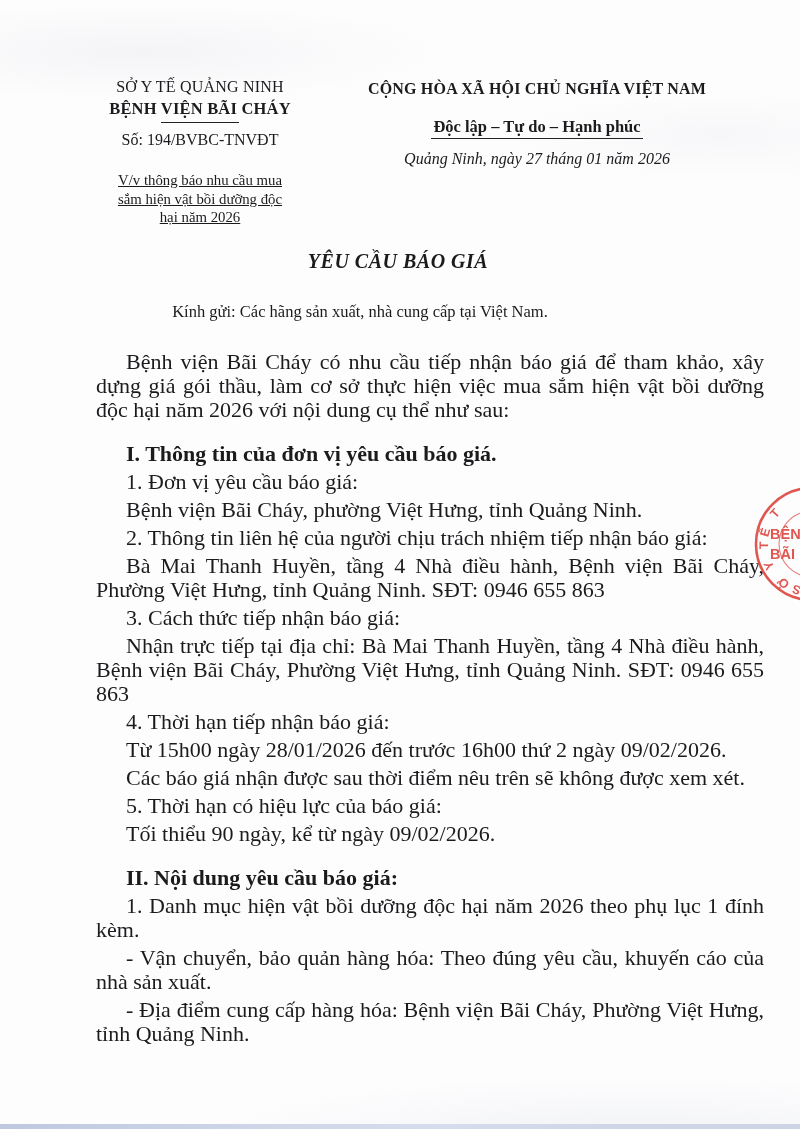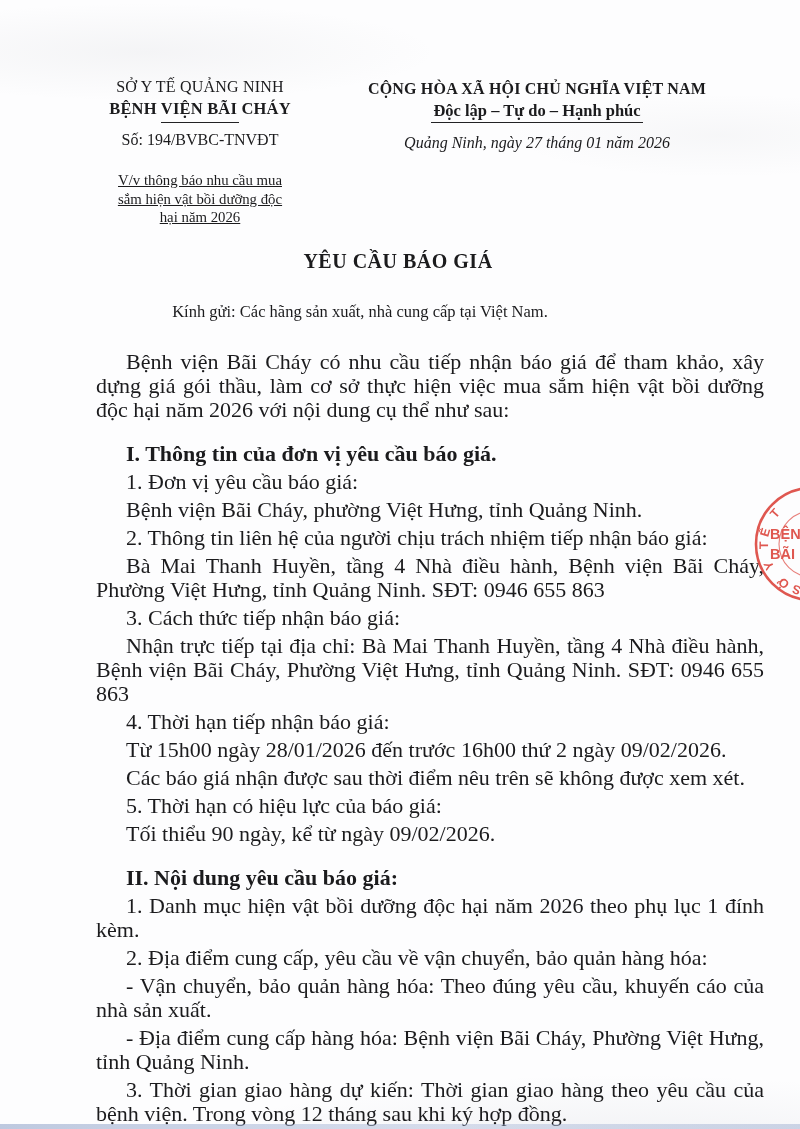--- a/index.html
+++ b/index.html
@@ -16,26 +16,26 @@
   
   .hdr-left{position:absolute;left:94px;top:76px;width:212px;text-align:center;line-height:22px;}
   .hdr-left .dept{font-size:16px;letter-spacing:.2px;}
   .hdr-left .org{font-size:16.5px;font-weight:bold;letter-spacing:.2px;}
   .hdr-left .org-underline{width:78px;height:0;border-bottom:1.6px solid #232325;margin:2px auto 6px;}
   .hdr-left .doc-no{font-size:16px;margin-top:2px;}
   .hdr-left .subject{font-size:14.8px;line-height:18.5px;margin-top:20px;text-decoration:underline;}
   
   .hdr-right{position:absolute;left:348px;top:78px;width:378px;text-align:center;line-height:21px;}
   .hdr-right .national{font-size:16px;font-weight:bold;letter-spacing:.2px;}
-  .hdr-right .motto{display:inline-block;font-size:16.5px;font-weight:bold;margin-top:1px;
+  .hdr-right .motto{display:inline-block;font-size:16.5px;font-weight:bold;margin-top:17px;
       padding:0 2px 1px;border-bottom:1.6px solid #232325;}
   .hdr-right .place-date{font-style:italic;font-size:16px;margin-top:9px;}
   
   .doc-title{position:absolute;top:250px;left:0;width:796px;text-align:center;
-      font-size:20px;font-weight:bold;letter-spacing:.5px;}
+      font-size:20px;font-weight:bold;letter-spacing:.5px;font-style:italic;}
   .salutation{position:absolute;top:302px;left:0;width:720px;text-align:center;font-size:16.5px;}
   
   .doc-body{position:absolute;left:96px;top:350px;width:668px;
       font-size:22px;line-height:24px;text-align:justify;}
   .doc-body p{margin:0 0 4px;text-indent:30px;}
   .doc-body p.bold{font-weight:bold;margin-top:20px;}
   
   .stamp{position:absolute;left:752px;top:483px;width:48px;height:122px;opacity:.92;}
   .stamp text{font-family:"Liberation Sans","DejaVu Sans",sans-serif;font-weight:bold;}
   
@@ -77,24 +77,22 @@
     <p>Bà Mai Thanh Huyền, tầng 4 Nhà điều hành, Bệnh viện Bãi Cháy, Phường Việt Hưng, tỉnh Quảng Ninh. SĐT: 0946 655 863</p>
     <p>3. Cách thức tiếp nhận báo giá:</p>
     <p>Nhận trực tiếp tại địa chỉ: Bà Mai Thanh Huyền, tầng 4 Nhà điều hành, Bệnh viện Bãi Cháy, Phường Việt Hưng, tỉnh Quảng Ninh. SĐT: 0946 655 863</p>
     <p>4. Thời hạn tiếp nhận báo giá:</p>
     <p>Từ 15h00 ngày 28/01/2026 đến trước 16h00 thứ 2 ngày 09/02/2026.</p>
     <p>Các báo giá nhận được sau thời điểm nêu trên sẽ không được xem xét.</p>
     <p>5. Thời hạn có hiệu lực của báo giá:</p>
     <p>Tối thiểu 90 ngày, kể từ ngày 09/02/2026.</p>
     <p class="bold">II. Nội dung yêu cầu báo giá:</p>
     <p>1. Danh mục hiện vật bồi dưỡng độc hại năm 2026 theo phụ lục 1 đính kèm.</p>
-    <p>2. Địa điểm cung cấp, yêu cầu về vận chuyển, bảo quản hàng hóa:</p>
     <p>- Vận chuyển, bảo quản hàng hóa: Theo đúng yêu cầu, khuyến cáo của nhà sản xuất.</p>
     <p>- Địa điểm cung cấp hàng hóa: Bệnh viện Bãi Cháy, Phường Việt Hưng, tỉnh Quảng Ninh.</p>
-    <p>3. Thời gian giao hàng dự kiến: Thời gian giao hàng theo yêu cầu của bệnh viện. Trong vòng 12 tháng sau khi ký hợp đồng.</p>
   </div>
 
   <svg class="stamp" viewBox="0 0 48 122" width="48" height="122" aria-hidden="true">
     <circle cx="60" cy="61" r="56" fill="none" stroke-width="2.6" stroke="#dd4a42"></circle>
     <circle cx="60" cy="61" r="33" fill="none" stroke-width="1.1" opacity="0.75" stroke="#dd4a42"></circle>
     <path id="stamp-arc" d="M 60 105 A 44 44 0 0 1 60 17" fill="none"></path>
     <text font-size="12.5" letter-spacing="4" fill="#dd4a42">
       <textPath href="#stamp-arc" startOffset="10">SỞ Y TẾ T</textPath>
     </text>
     <text x="18" y="56" font-size="14.5" fill="#dd4a42">BỆNH</text>

